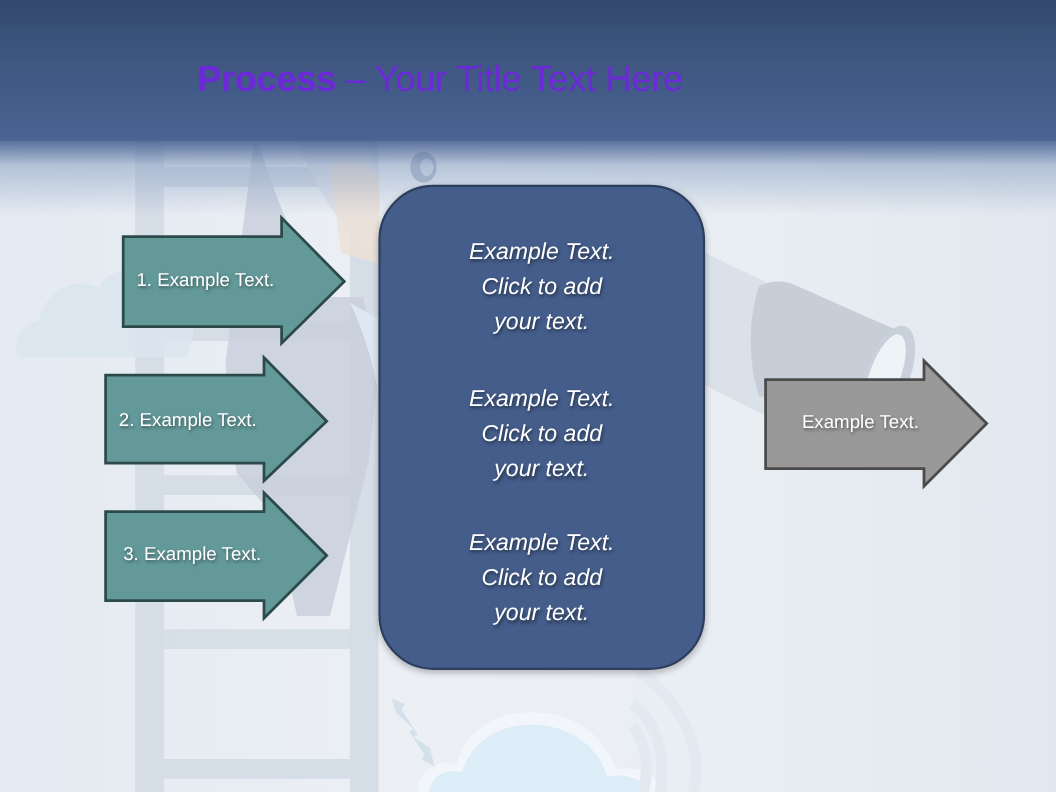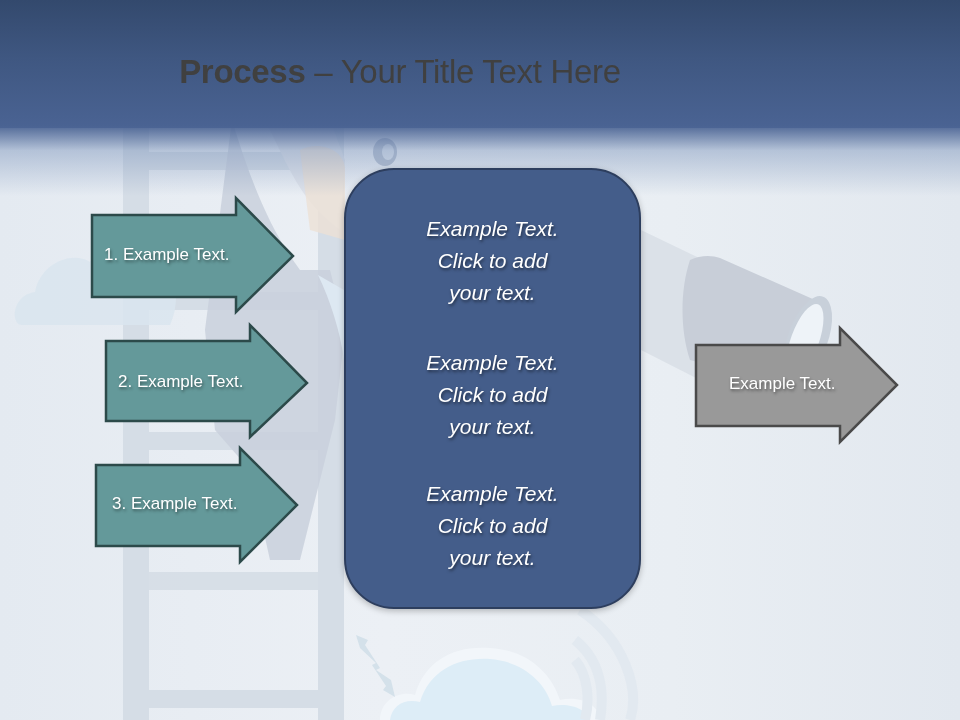--- a/index.html
+++ b/index.html
@@ -21,21 +21,21 @@
   .header {
     position: absolute; left: 0; top: 0; width: 960px; height: 128px;
     background: linear-gradient(180deg, #33496d 0%, #3f5781 45%, #4a6393 100%);
   }
   .header-fade {
     position: absolute; left: 0; top: 126px; width: 960px; height: 70px;
     background: linear-gradient(180deg, rgba(74,99,147,0.95) 0%, rgba(120,145,185,0.45) 35%, rgba(233,238,244,0) 100%);
   }
   .title {
     position: absolute; left: 0; top: 52px; width: 800px; text-align: center;
-    color: #404040; font-size: 33px; line-height: 40px; letter-spacing: -0.3px;
+    color: #6d28d9; font-size: 33px; line-height: 40px; letter-spacing: -0.3px;
     font-family: "Liberation Sans", sans-serif;
   }
   .title .bold { font-weight: bold; }
 
   
   .arrow { position: absolute; }
   .arrow svg { position: absolute; left: 0; top: 0; overflow: visible; }
   .arrow-label {
     position: absolute; color: #ffffff; font-size: 17px;
     font-family: "Liberation Sans", sans-serif;
@@ -107,28 +107,28 @@
 
     <path d="M356 635 L 368 640 L 365 645 L 380 668 L 376 670 L 391 680 L 395 697 L 383 690 L 386 686 L 372 665 L 376 663 L 360 648 Z" fill="#d4e1ea"></path>
   </svg>
 
   <div class="header"></div>
   <div class="header-fade"></div>
   <div class="title">
     <span class="bold">Process</span><span> – Your Title Text Here</span>
   </div>
 
-  <div class="arrow" style="left:92px; top:198px; width:202px; height:116px;text-align:right;">
+  <div class="arrow" style="left:112px; top:198px; width:202px; height:116px;text-align:right;">
     <svg width="202" height="116" viewBox="0 0 202 116">
       <polygon points="0,17 144,17 144,0 201,58 144,114 144,99 0,99" fill="#64999a" stroke="#2c4a4a" stroke-width="2.5" stroke-linejoin="miter"></polygon>
     </svg>
     <div class="arrow-label" style="left:12px; top:47px;">1. Example Text.</div>
   </div>
 
-  <div class="arrow" style="left:96px; top:325px; width:202px; height:116px;margin-left:10px;">
+  <div class="arrow" style="left:96px; top:325px; width:202px; height:116px;">
     <svg width="202" height="116" viewBox="0 0 202 116">
       <polygon points="0,16 144,16 144,0 201,58 144,112 144,96 0,96" fill="#64999a" stroke="#2c4a4a" stroke-width="2.5" stroke-linejoin="miter"></polygon>
     </svg>
     <div class="arrow-label" style="left:12px; top:47px;">2. Example Text.</div>
   </div>
 
   <div class="arrow" style="left:96px; top:448px; width:202px; height:116px;">
     <svg width="202" height="116" viewBox="0 0 202 116">
       <polygon points="0,17 144,17 144,0 201,57 144,114 144,98 0,98" fill="#64999a" stroke="#2c4a4a" stroke-width="2.5" stroke-linejoin="miter"></polygon>
     </svg>

